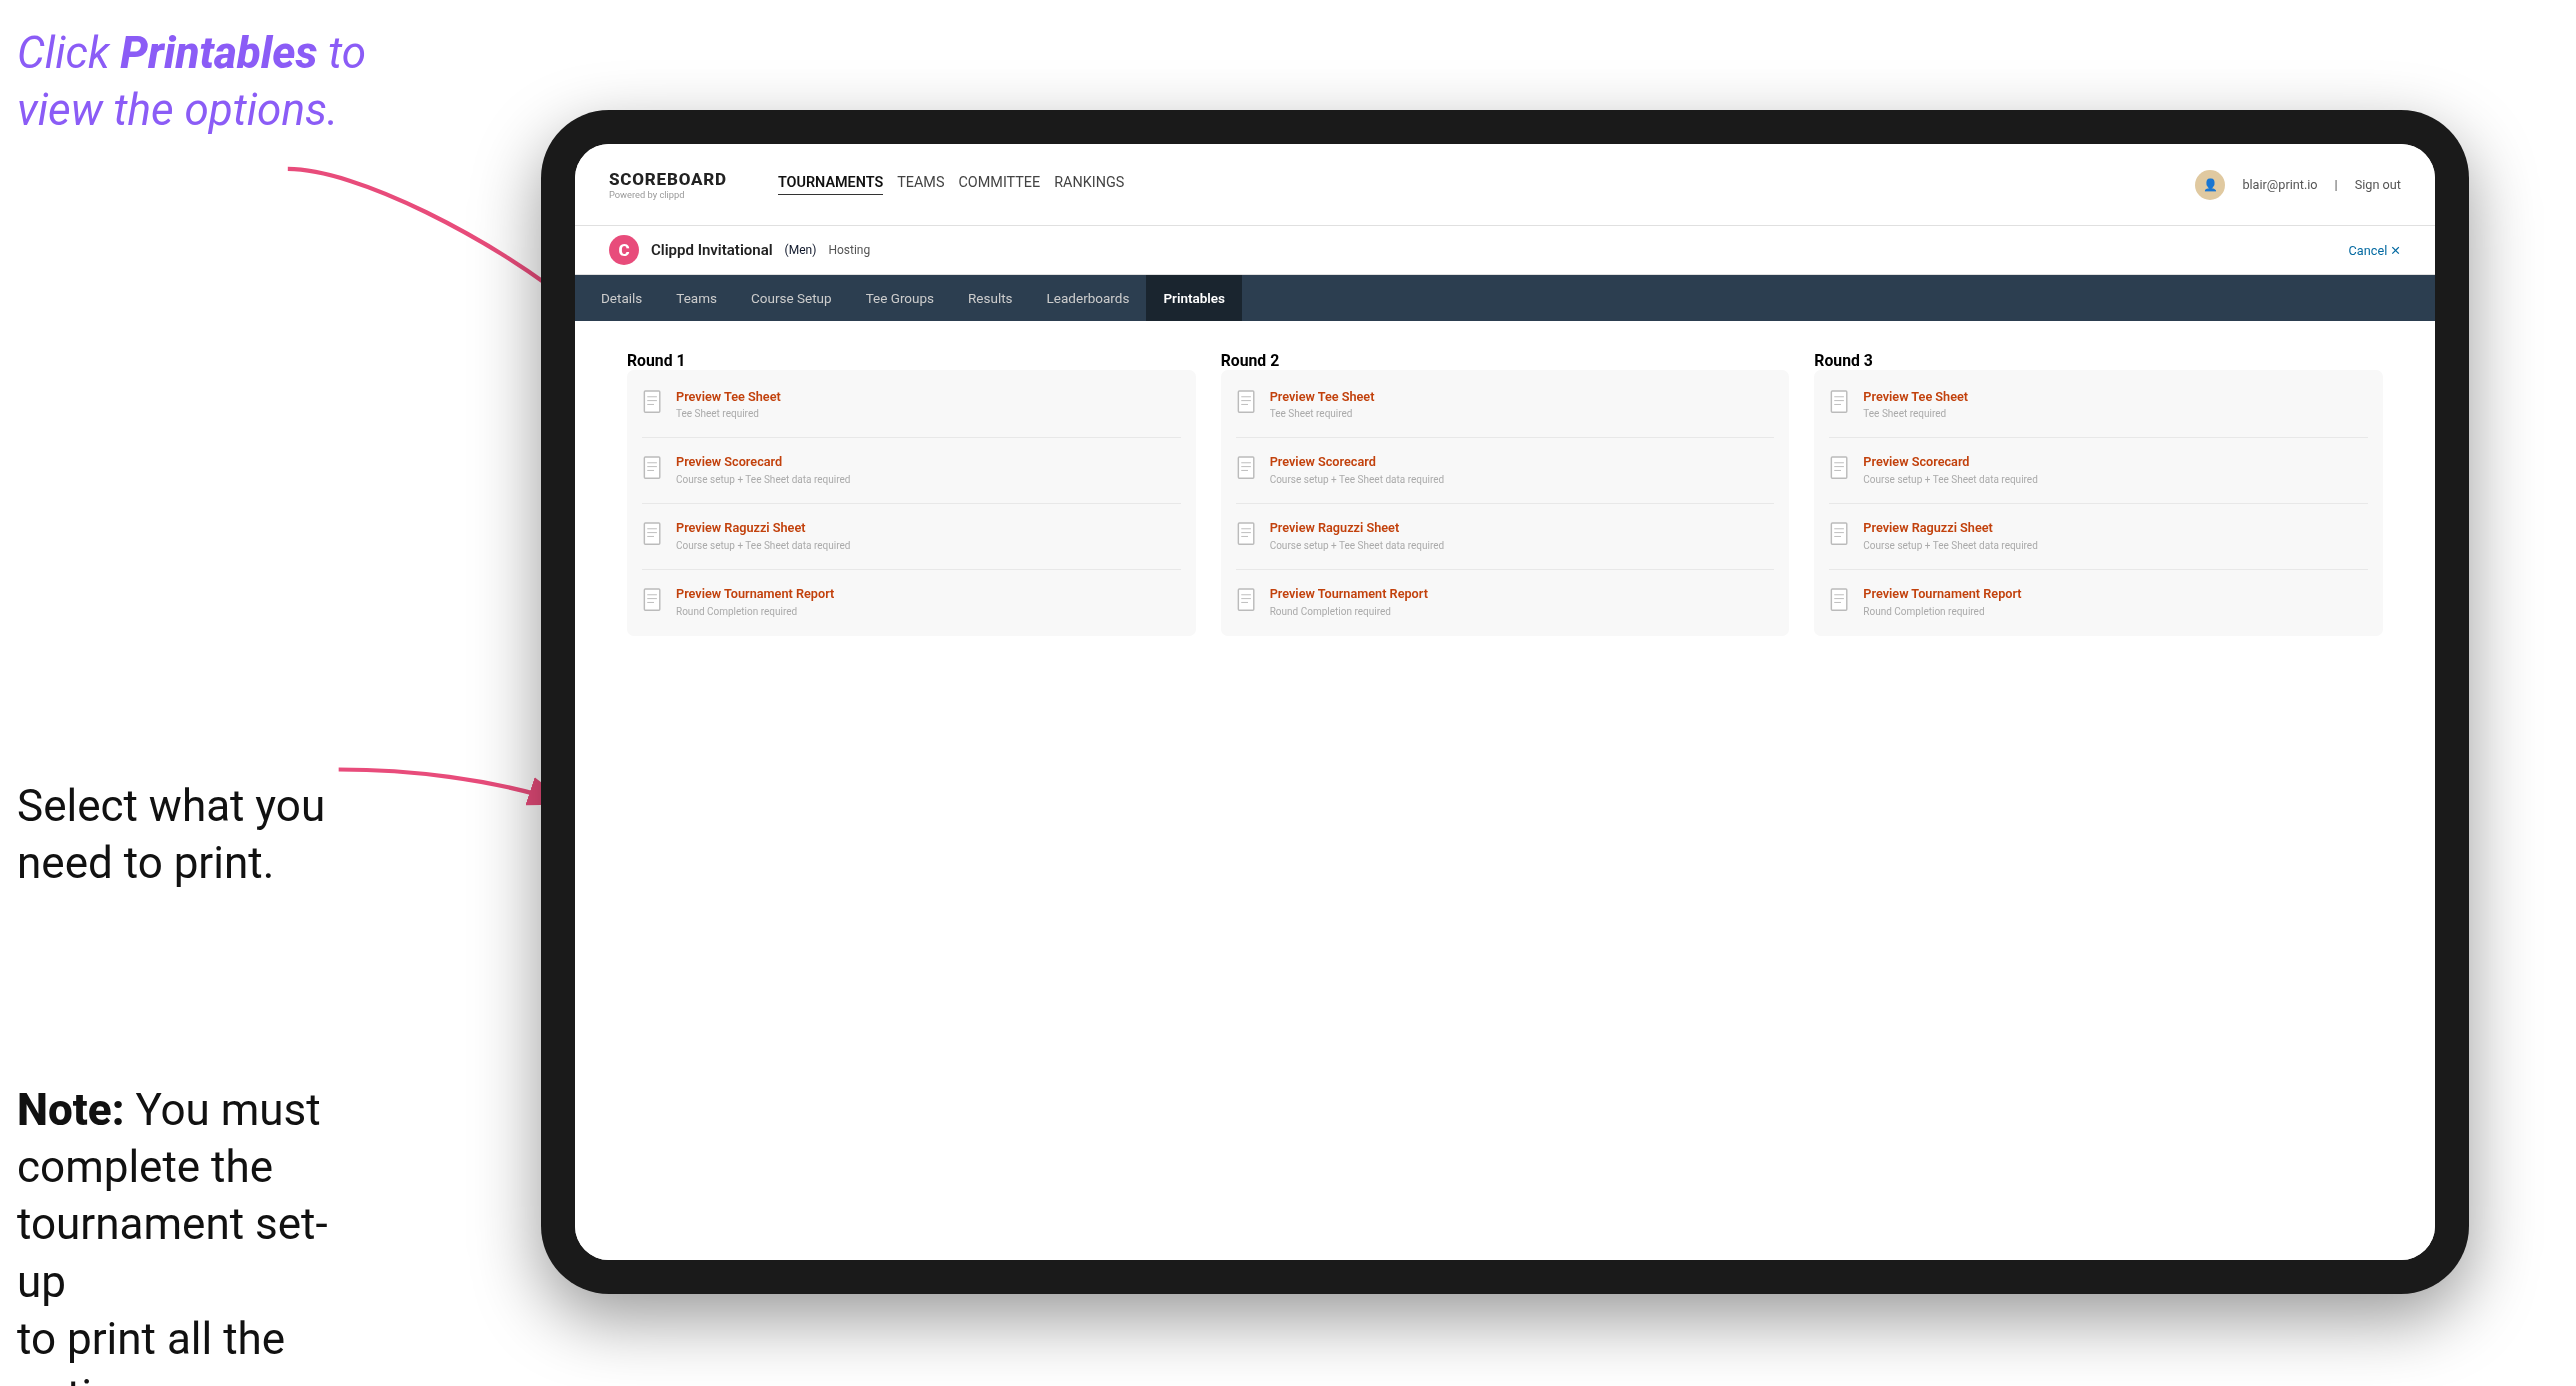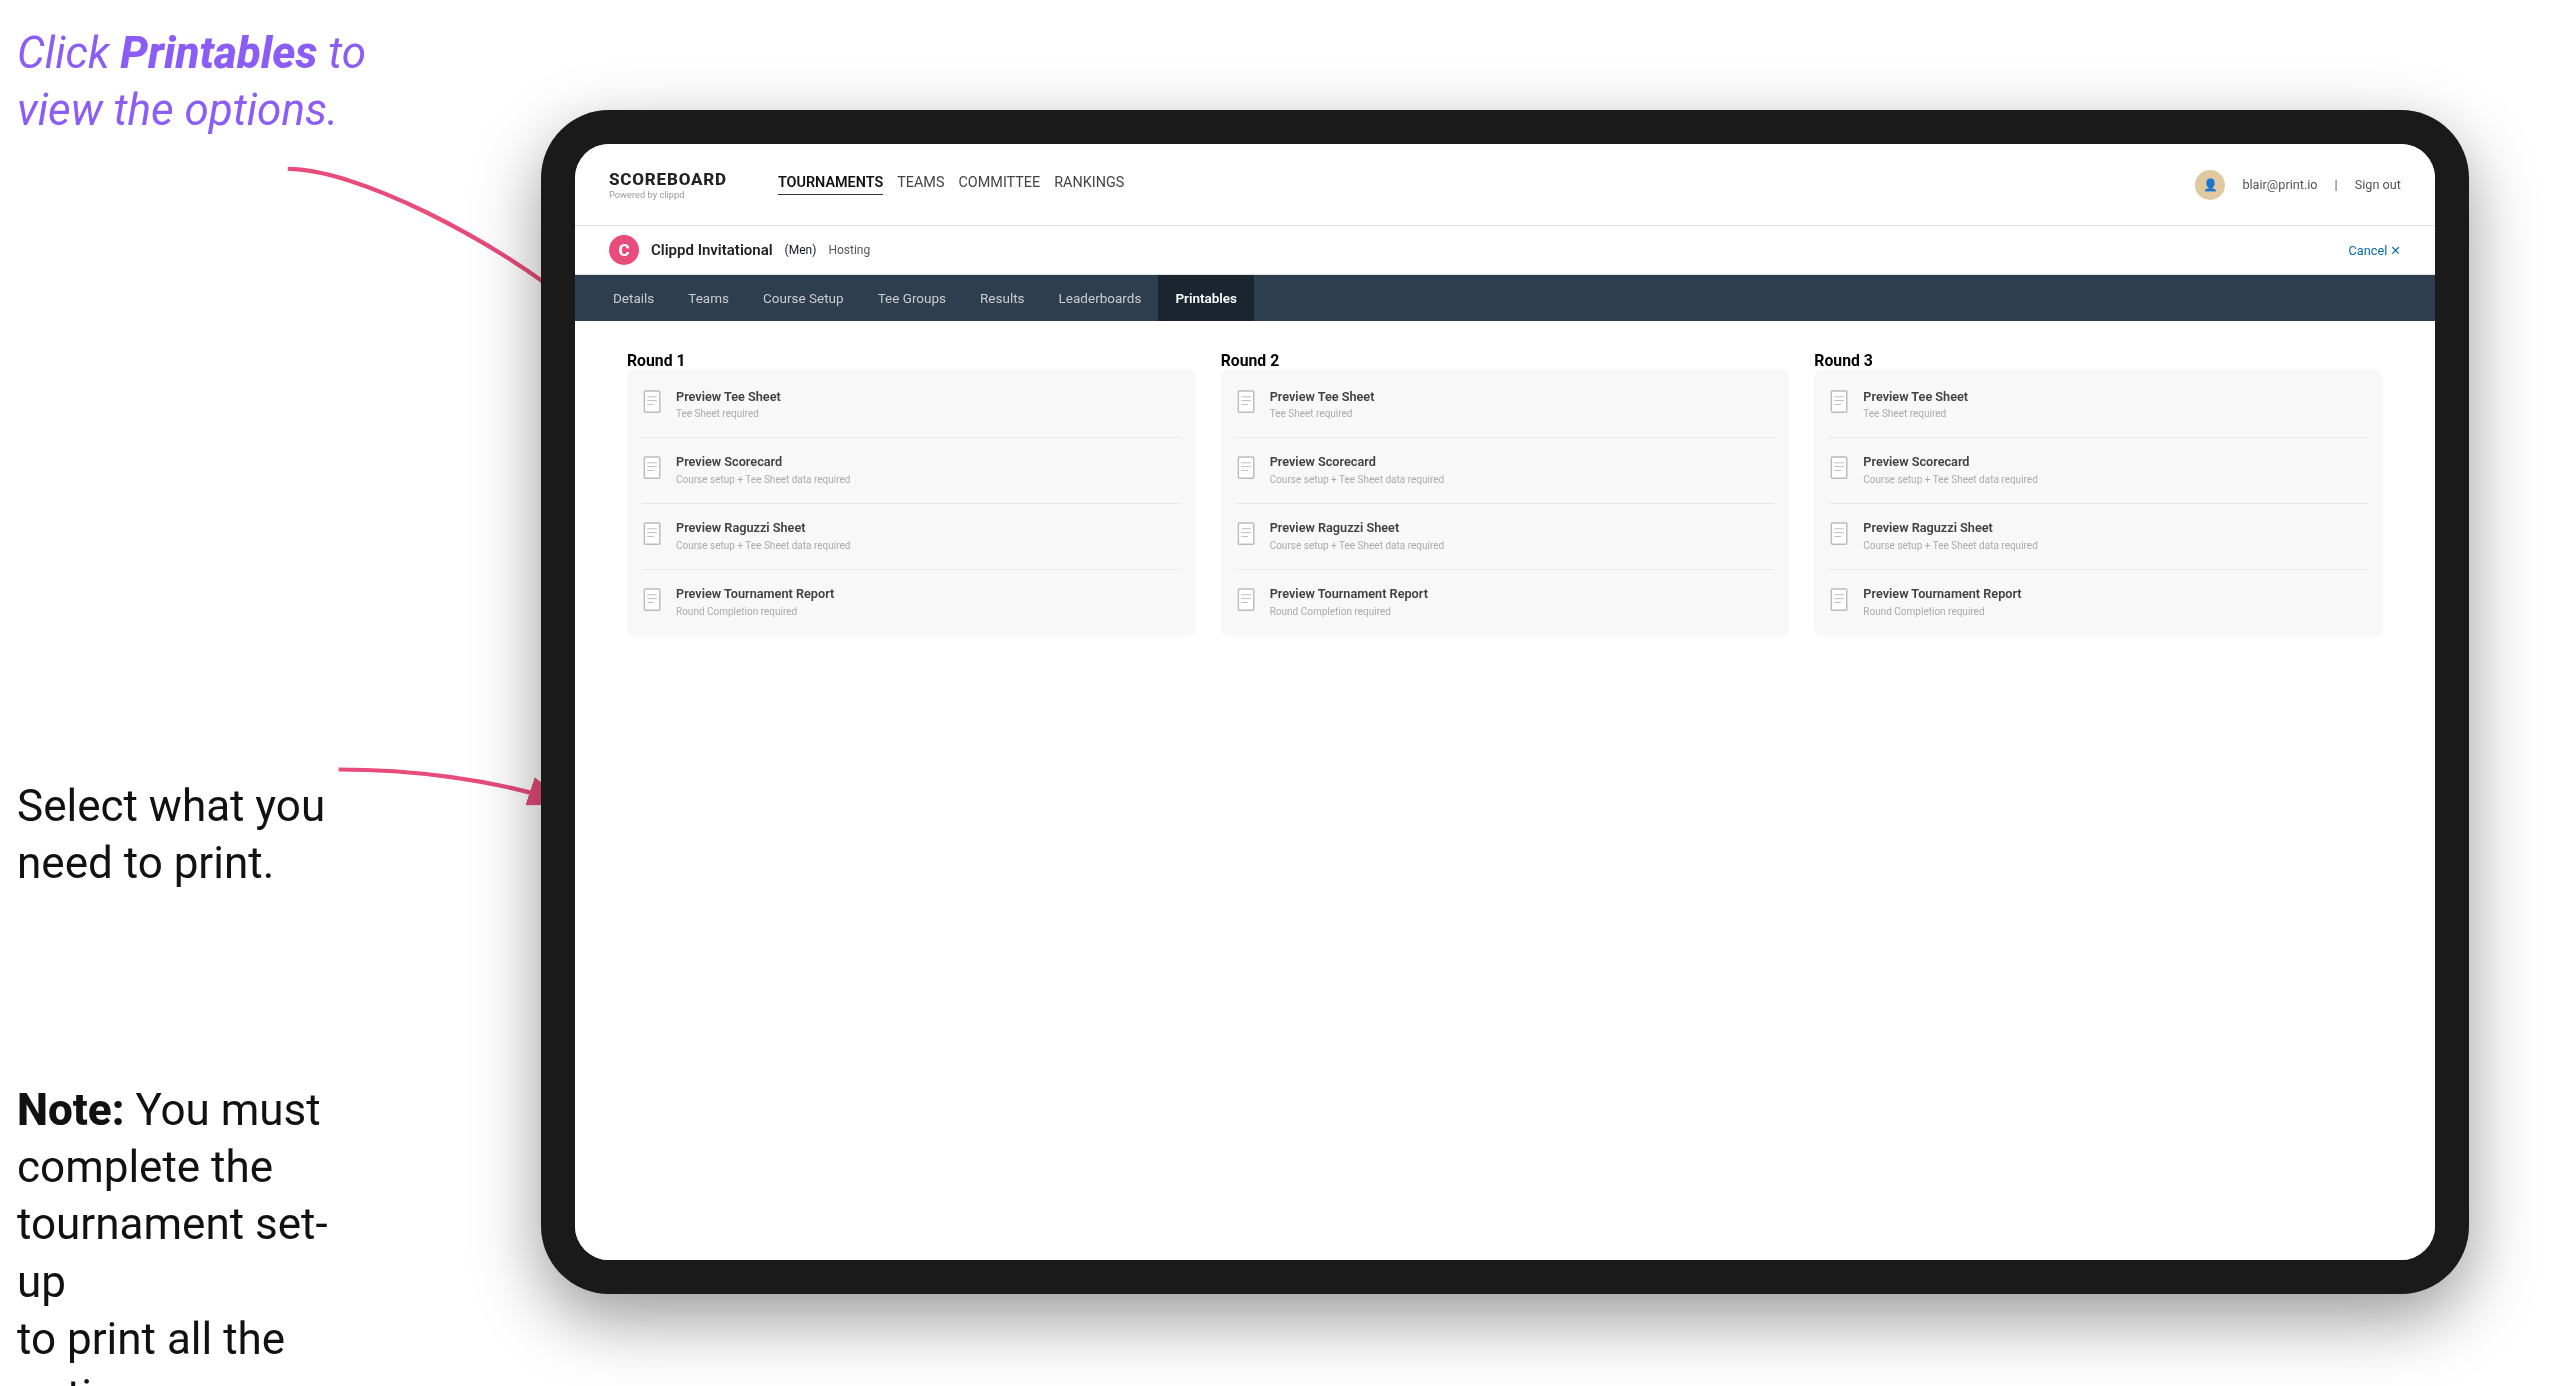--- a/index.html
+++ b/index.html
@@ -176,21 +176,21 @@
       color: #0369a1;
       cursor: pointer;
     }
 
     
     .sub-nav {
       background: #2c3e50;
       height: 46px;
       display: flex;
       align-items: center;
-      padding: 0 21px;
+      padding: 0 9px;
       flex-shrink: 0;
     }
     .sub-nav-tab {
       font-size: 13.5px;
       color: #ccc;
       padding: 0 17px;
       height: 46px;
       display: flex;
       align-items: center;
       cursor: pointer;
@@ -239,21 +239,21 @@
       margin-top: 1.7px;
     }
     .print-icon svg {
       width: 100%;
       height: 100%;
     }
     .print-text {}
     .print-title {
       font-size: 12.7px;
       font-weight: 600;
-      color: #404040;
+      color: #c2410c;
       line-height: 1.3;
     }
     .print-subtitle {
       font-size: 10px;
       color: #aaa;
       margin-top: 1.7px;
       line-height: 1.3;
     }
 
     .divider {

